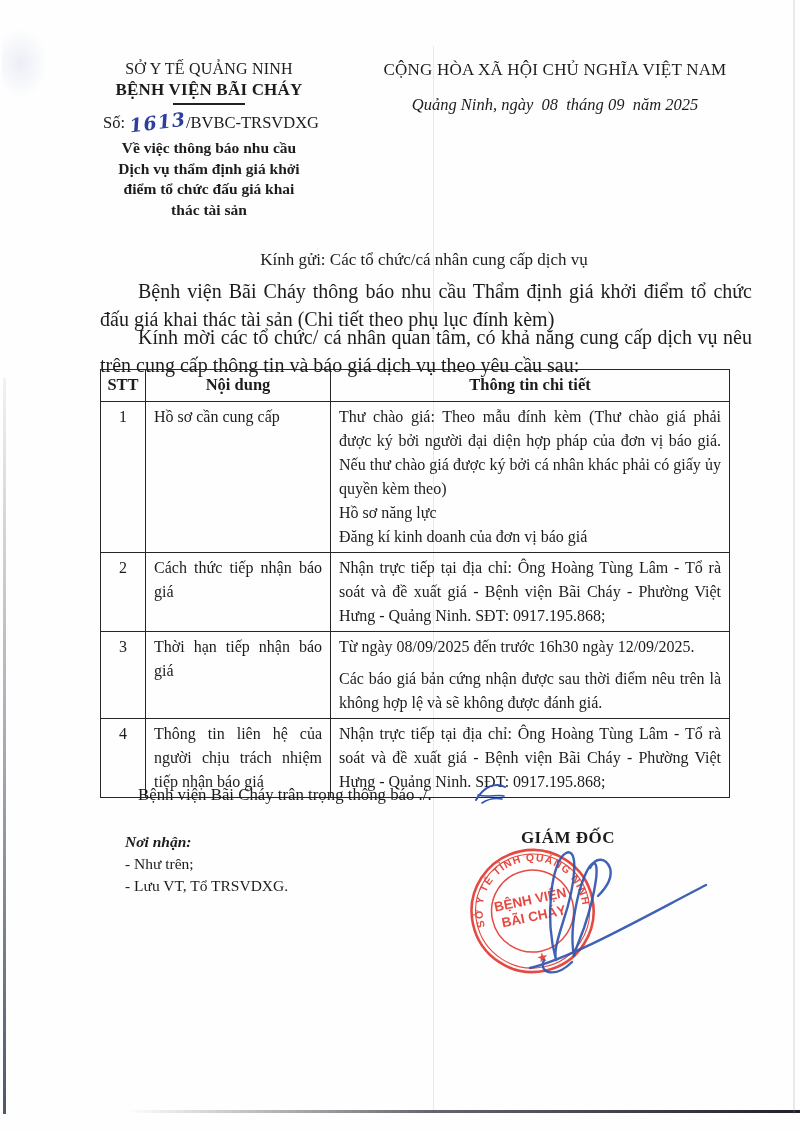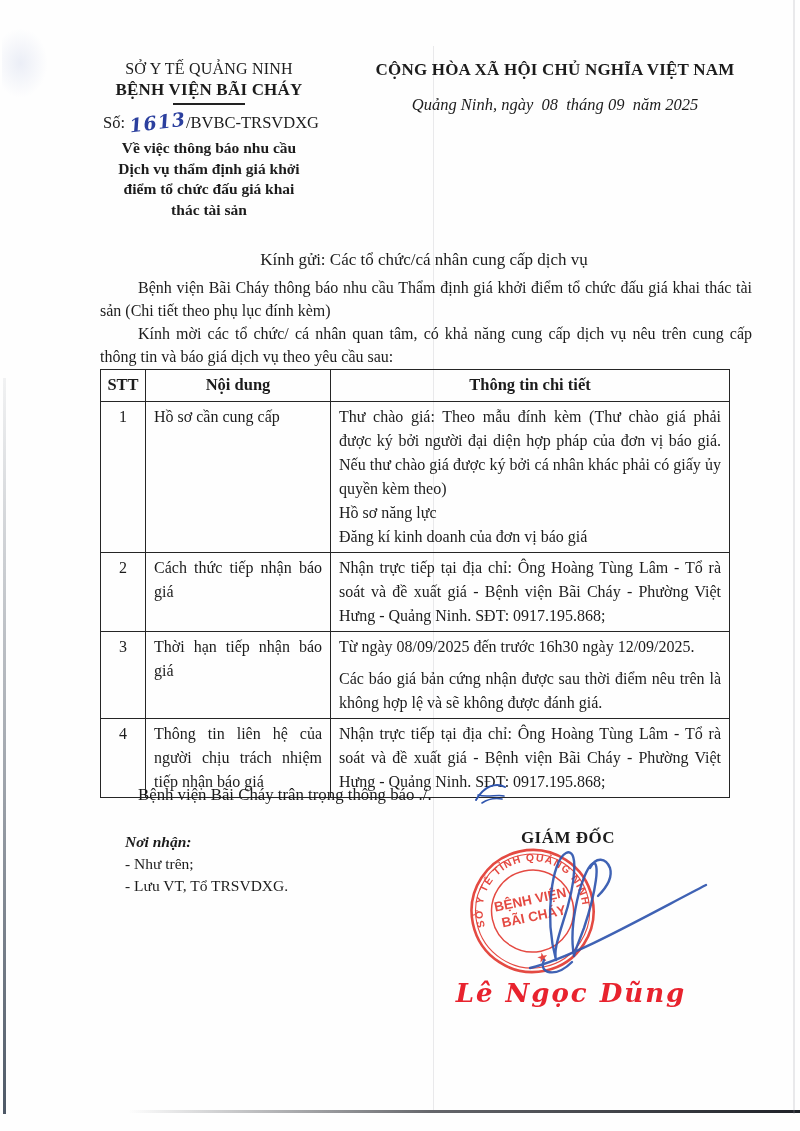--- a/index.html
+++ b/index.html
@@ -27,28 +27,28 @@
   .org-underline{width:72px;height:2px;background:#222;margin:3px auto 5px auto;}
   .doc-number{font-size:16.5px;white-space:nowrap;}
   .doc-number .hand{
     display:inline-block;color:#2b3f9e;font-style:italic;font-weight:bold;
     font-family:"DejaVu Serif",serif;font-size:19px;transform:rotate(-7deg) translateY(1px);
     letter-spacing:1px;
   }
   .doc-subject{font-size:15.5px;line-height:1.33;margin:5px auto 0 auto;width:200px;font-weight:bold;}
 
   .hdr-right{position:absolute;left:352px;top:60px;width:406px;text-align:center;}
-  .motto1{font-size:17px;font-weight:bold;letter-spacing:.2px;}
+  .motto1{font-size:17px;font-weight:normal;letter-spacing:.2px;}
   .motto2{display:inline-block;font-size:17.5px;font-weight:bold;margin-top:3px;
     padding-bottom:2px;border-bottom:2px solid #151515;}
   .dateline{font-size:16.5px;font-style:italic;margin-top:15px;white-space:pre;}
 
   
   .salutation{position:absolute;left:100px;top:250px;width:648px;text-align:center;font-size:17px;}
-  .para{position:absolute;left:100px;width:652px;font-size:16px;line-height:1.42;
+  .para{position:absolute;left:100px;width:652px;font-size:20px;line-height:1.42;
     text-align:justify;text-indent:38px;}
   .para1{top:277px;}
   .para2{top:323px;}
 
   
   table.quote{position:absolute;left:100px;top:369px;border-collapse:collapse;table-layout:fixed;width:629px;}
   table.quote th, table.quote td{border:1.6px solid #262626;vertical-align:top;
     font-size:16px;line-height:1.5;padding:3px 8px;}
   table.quote th{font-size:16.5px;font-weight:bold;text-align:center;padding:3px 4px;height:24px;vertical-align:middle;}
   td.c-stt{text-align:center;padding-top:7px;}
@@ -181,15 +181,14 @@
       <g stroke="#2f55ae" stroke-width="2.4" fill="none" stroke-linecap="round">
         <path d="M 62 122 C 50 78 58 22 72 15 C 84 9 83 42 69 84 C 63 103 60 114 62 122"></path>
         <path d="M 80 118 C 74 86 88 34 98 26 C 107 20 102 54 90 90 C 84 106 81 112 80 118"></path>
         <path d="M 96 30 C 102 18 112 20 116 30 C 119 40 112 50 104 58"></path>
         <path d="M 50 122 C 44 136 62 140 78 124"></path>
         <path d="M 36 130 C 78 120 152 78 212 47"></path>
       </g>
     </svg>
   </div>
 
-  <div class="signer-name">Lê Ngọc Dũng</div>
 
 </div>
 
 </body></html>

